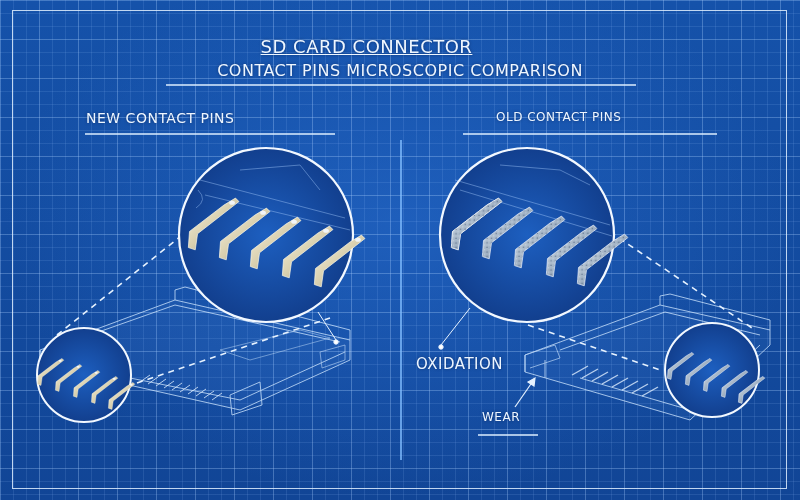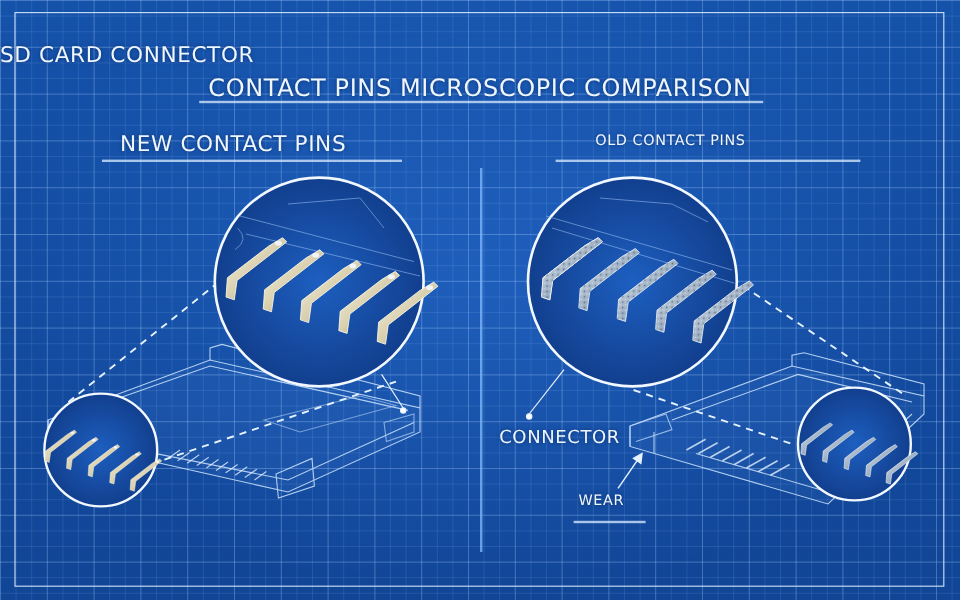--- a/index.html
+++ b/index.html
@@ -19,24 +19,24 @@
     background-image:
       linear-gradient(to right, rgba(180,215,255,0.22) 1px, transparent 1px),
       linear-gradient(to bottom, rgba(180,215,255,0.22) 1px, transparent 1px);
     background-size:39px 39px;background-position:0 0;}
   .frame{position:absolute;left:12px;top:10px;width:775px;height:479px;
     border:1.5px solid rgba(225,240,255,0.85);box-sizing:border-box;}
   .divider{position:absolute;left:400px;top:140px;width:1.5px;height:320px;
     background:rgba(130,190,255,0.75);}
   .text{position:absolute;color:#eef6ff;letter-spacing:0.5px;white-space:nowrap;
     text-shadow:0 0 3px rgba(0,20,60,0.5);}
-  .title1{left:0;width:733px;text-align:left;top:36px;font-size:18px;}
-  .title2{left:0;width:800px;text-align:center;top:61px;font-size:20px;}
+  .title1{left:0;width:733px;text-align:center;top:36px;font-size:18px;text-decoration:underline;}
+  .title2{left:0;width:800px;text-align:center;top:61px;font-size:16px;}
   .title-rule{position:absolute;left:166px;top:84px;width:470px;height:1.5px;background:rgba(220,238,255,0.75);}
-  .h-new{left:100px;top:110px;font-size:18px;}
+  .h-new{left:86px;top:110px;font-size:14px;}
   .h-old{left:496px;top:110px;font-size:12px;}
   .rule-new{position:absolute;left:85px;top:133px;width:250px;height:1.5px;background:rgba(220,238,255,0.75);}
   .rule-old{position:absolute;left:463px;top:133px;width:254px;height:1.5px;background:rgba(220,238,255,0.75);}
   .lbl-ox{left:416px;top:355px;font-size:15px;}
   .lbl-wear{left:482px;top:410px;font-size:12px;}
   .rule-wear{position:absolute;left:478px;top:434px;width:60px;height:1.5px;background:rgba(220,238,255,0.75);}
   svg.art{position:absolute;left:0;top:0;}
 </style>
 </head>
 <body>
@@ -239,15 +239,15 @@
       </g>
     <g transform="translate(740,374) scale(0.6)">
         <path d="M0,0 l10,-6 l3,3 l-36,28 l-2,14 l-6,-2 l1,-14 z" fill="url(#pinOld)" stroke="#eef4ff" stroke-width="0.8"></path>
       </g>
     <g transform="translate(757,380) scale(0.6)">
         <path d="M0,0 l10,-6 l3,3 l-36,28 l-2,14 l-6,-2 l1,-14 z" fill="url(#pinOld)" stroke="#eef4ff" stroke-width="0.8"></path>
       </g>
   </g>
 </svg>
 
-<div class="text lbl-ox">CONNECTOR</div>
+<div class="text lbl-ox">OXIDATION</div>
 <div class="text lbl-wear">WEAR</div>
 <div class="rule-wear"></div>
 
 </body></html>

